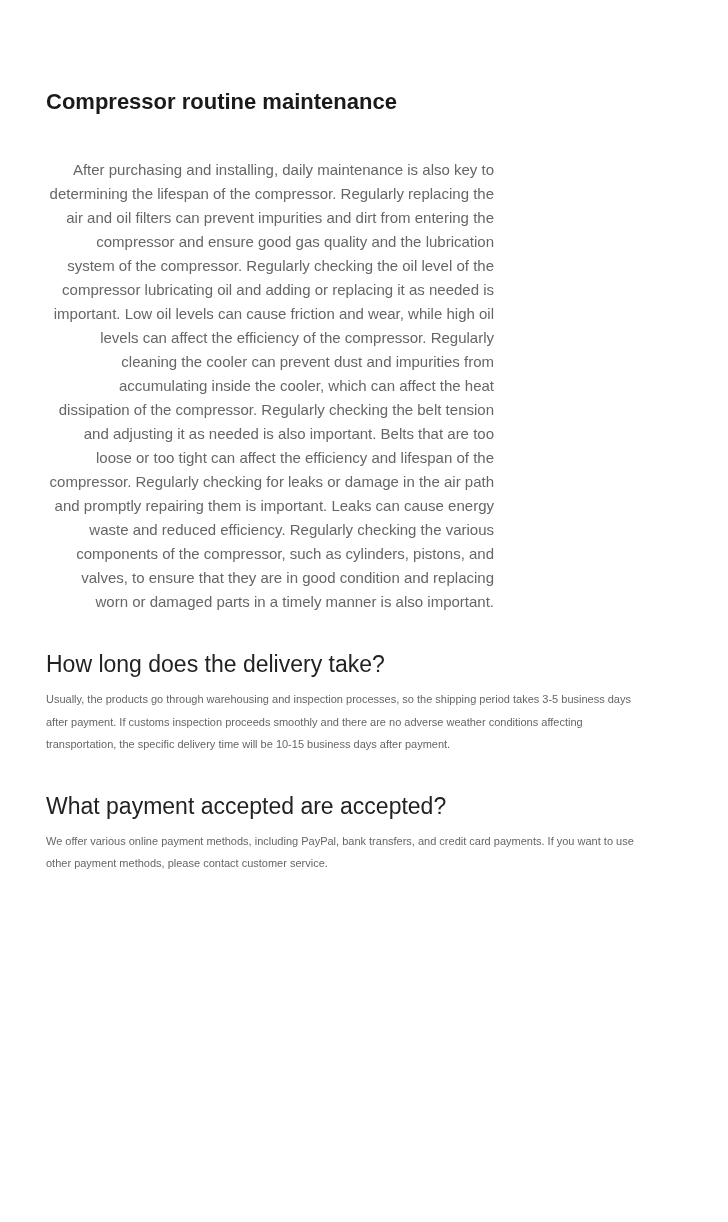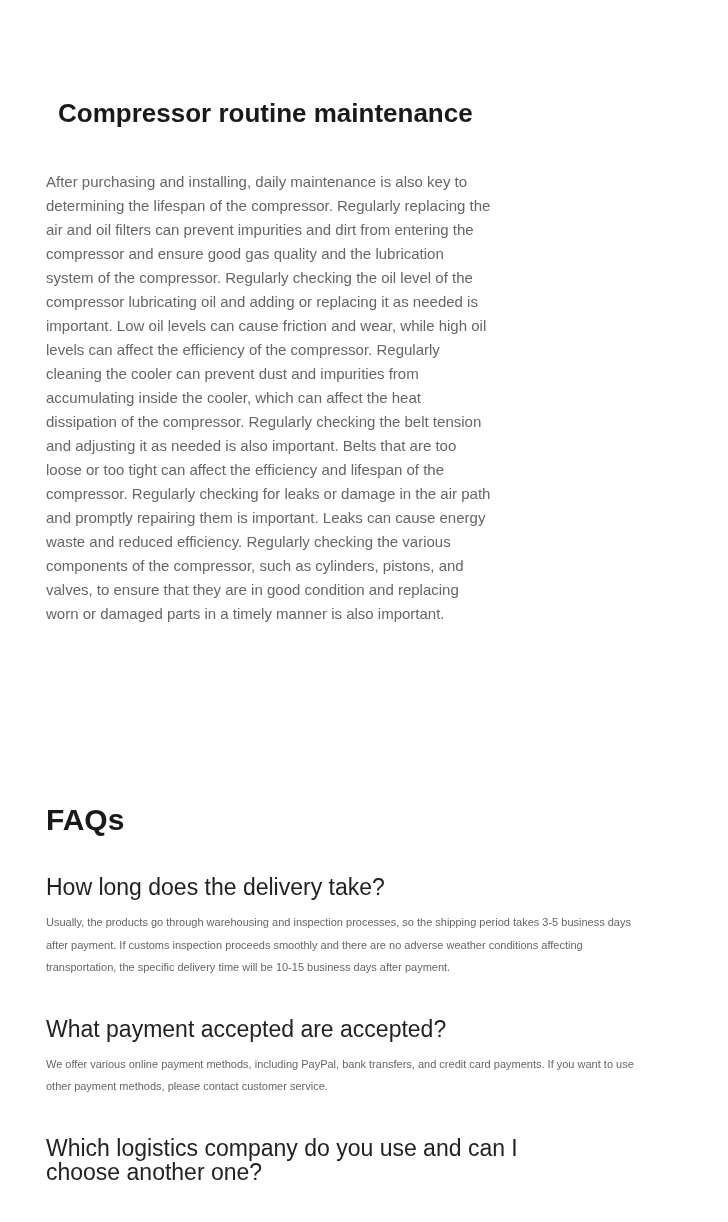--- a/index.html
+++ b/index.html
@@ -12,34 +12,35 @@
     height: 1222px;
     background: #ffffff;
     overflow: hidden;
     font-family: "Liberation Sans", sans-serif;
     -webkit-font-smoothing: antialiased;
   }
   .content {
     padding: 84px 46px 0 46px;
   }
   .article-title {
-    margin: 12px;
-    font-size: 26px;
+    margin: 0;
+    font-size: 22px;
     line-height: 35px;
     font-weight: 700;
     color: #1a1a1a;
     letter-spacing: 0;
   }
   .article-body {
     margin: 39px 0 0 0;
     width: 448px;
     font-size: 15px;
     line-height: 24px;
     font-weight: 400;
     color: #666666;
+    text-align: right;
   }
   .faqs-heading {
     margin: 176px 0 0 0;
     font-size: 30px;
     line-height: 35px;
     font-weight: 700;
     color: #1a1a1a;
   }
   .faq-question {
     margin: 38px 0 0 0;
@@ -60,30 +61,25 @@
 </style>
 </head>
 <body>
 
 <main class="content">
 
   <h1 class="article-title">Compressor routine maintenance</h1>
 
   <p class="article-body">After purchasing and installing, daily maintenance is also key to determining the lifespan of the compressor. Regularly replacing the air and oil filters can prevent impurities and dirt from entering the compressor and ensure good gas quality and the lubrication system of the compressor. Regularly checking the oil level of the compressor lubricating oil and adding or replacing it as needed is important. Low oil levels can cause friction and wear, while high oil levels can affect the efficiency of the compressor. Regularly cleaning the cooler can prevent dust and impurities from accumulating inside the cooler, which can affect the heat dissipation of the compressor. Regularly checking the belt tension and adjusting it as needed is also important. Belts that are too loose or too tight can affect the efficiency and lifespan of the compressor. Regularly checking for leaks or damage in the air path and promptly repairing them is important. Leaks can cause energy waste and reduced efficiency. Regularly checking the various components of the compressor, such as cylinders, pistons, and valves, to ensure that they are in good condition and replacing worn or damaged parts in a timely manner is also important.</p>
 
-  <h2 class="faqs-heading">FAQs</h2>
 
   <section>
     <h3 class="faq-question">How long does the delivery take?</h3>
     <p class="faq-answer">Usually, the products go through warehousing and inspection processes, so the shipping period takes 3-5 business days after payment. If customs inspection proceeds smoothly and there are no adverse weather conditions affecting transportation, the specific delivery time will be 10-15 business days after payment.</p>
   </section>
 
   <section>
     <h3 class="faq-question">What payment accepted are accepted?</h3>
     <p class="faq-answer">We offer various online payment methods, including PayPal, bank transfers, and credit card payments. If you want to use other payment methods, please contact customer service.</p>
   </section>
 
-  <section>
-    <h3 class="faq-question">Which logistics company do you use and can I choose another one?</h3>
-
-  </section>
 
 </main>
 
 </body></html>

